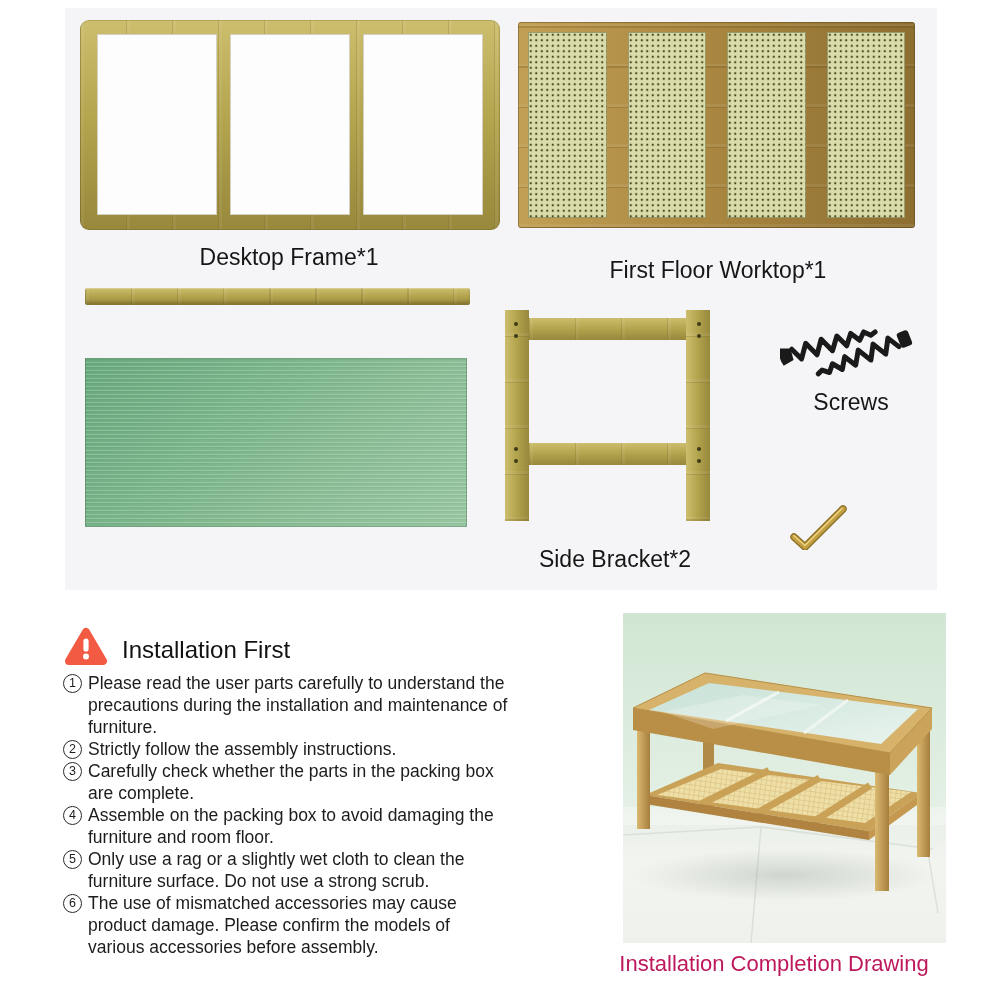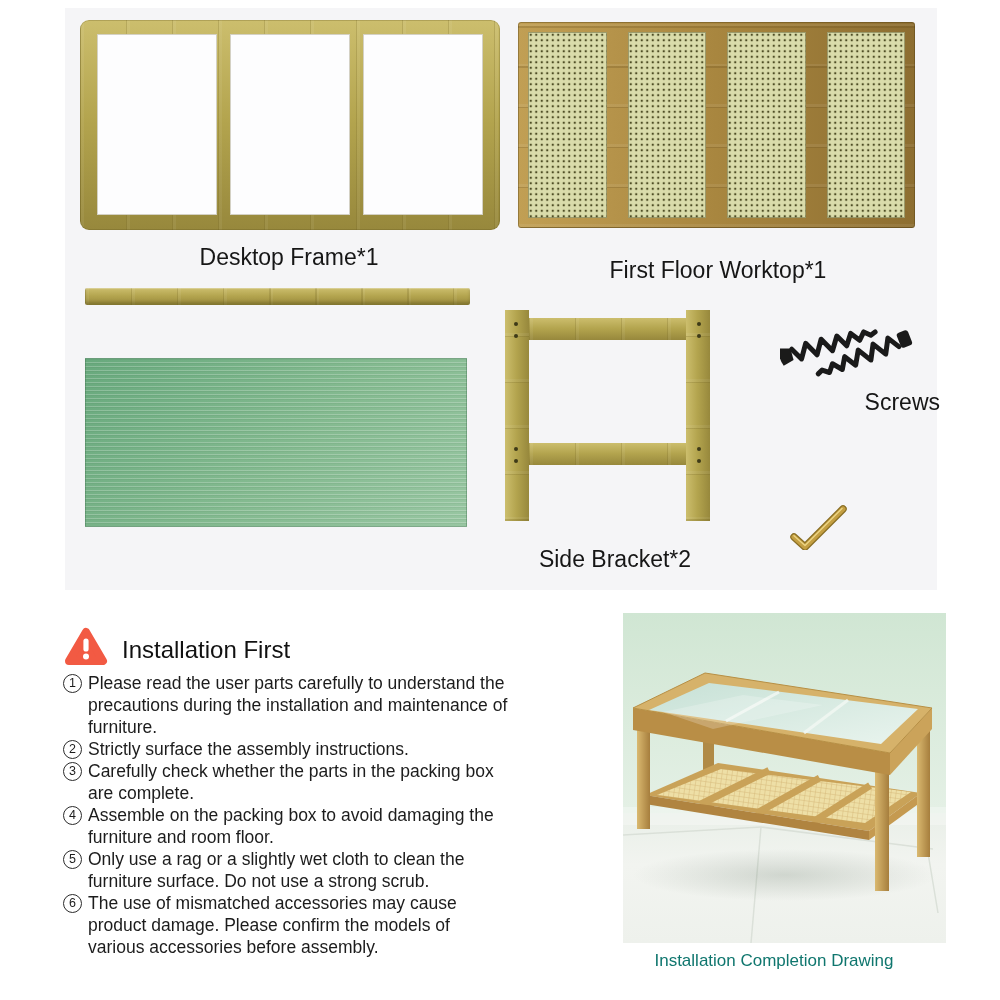--- a/index.html
+++ b/index.html
@@ -50,37 +50,37 @@
   .bracket .hole{position:absolute;width:4px;height:4px;border-radius:50%;background:#3e3a18;}
 
   .screws-svg{position:absolute;left:715px;top:312px;}
   .tool-svg{position:absolute;left:720px;top:492px;}
 
   .l-desktop{left:74px;top:236px;width:300px;}
   .l-worktop{left:503px;top:236px;width:300px;margin-top:13px;}
   .l-bar{left:103px;top:302px;width:200px;}
   .l-tabletop{left:107px;top:525px;width:200px;}
   .l-bracket{left:440px;top:538px;width:220px;}
-  .l-screws{left:755px;top:381px;width:120px;text-align:right;}
+  .l-screws{left:726px;top:381px;width:120px;}
   .l-tool{left:650px;top:536px;width:200px;}
 
   
   .warning-svg{position:absolute;left:64px;top:626px;}
   .tips-title{position:absolute;left:122px;top:636px;font-size:24px;font-weight:400;color:#111;margin:0;}
   .tips-list{position:absolute;left:63px;top:672px;width:448px;margin:0;padding:0;list-style:none;
       font-size:17.5px;line-height:22px;color:#1c1c1c;}
   .tips-list li{display:flex;align-items:flex-start;margin:0;}
   .tipnum{flex:0 0 19px;height:19px;border:1.4px solid #2b2b2b;border-radius:50%;
       display:inline-flex;align-items:center;justify-content:center;
       font-size:12.5px;line-height:1;margin:2px 6px 0 0;box-sizing:border-box;}
 
   
   .photo{position:absolute;left:623px;top:613px;width:323px;height:330px;margin:0;}
   .caption{position:absolute;left:594px;top:951px;width:360px;text-align:center;
-      font-size:17px;color:#0f766e;white-space:nowrap;}
+      font-size:22px;color:#be185d;white-space:nowrap;}
 </style>
 </head>
 <body>
 
 <div class="stage">
 
   <section class="parts-panel">
 
     <div class="desktop-frame bamboo-h">
       <div class="opening"></div>
@@ -143,21 +143,21 @@
   </svg>
   <h2 class="tips-title">Installation First</h2>
 
   <ul class="tips-list">
     <li>
       <span class="tipnum">1</span>
       <span class="tiptext">Please read the user parts carefully to understand the precautions during the installation and maintenance of furniture.</span>
     </li>
     <li>
       <span class="tipnum">2</span>
-      <span class="tiptext">Strictly surface the assembly instructions.</span>
+      <span class="tiptext">Strictly follow the assembly instructions.</span>
     </li>
     <li>
       <span class="tipnum">3</span>
       <span class="tiptext">Carefully check whether the parts in the packing box are complete.</span>
     </li>
     <li>
       <span class="tipnum">4</span>
       <span class="tiptext">Assemble on the packing box to avoid damaging the furniture and room floor.</span>
     </li>
     <li>

